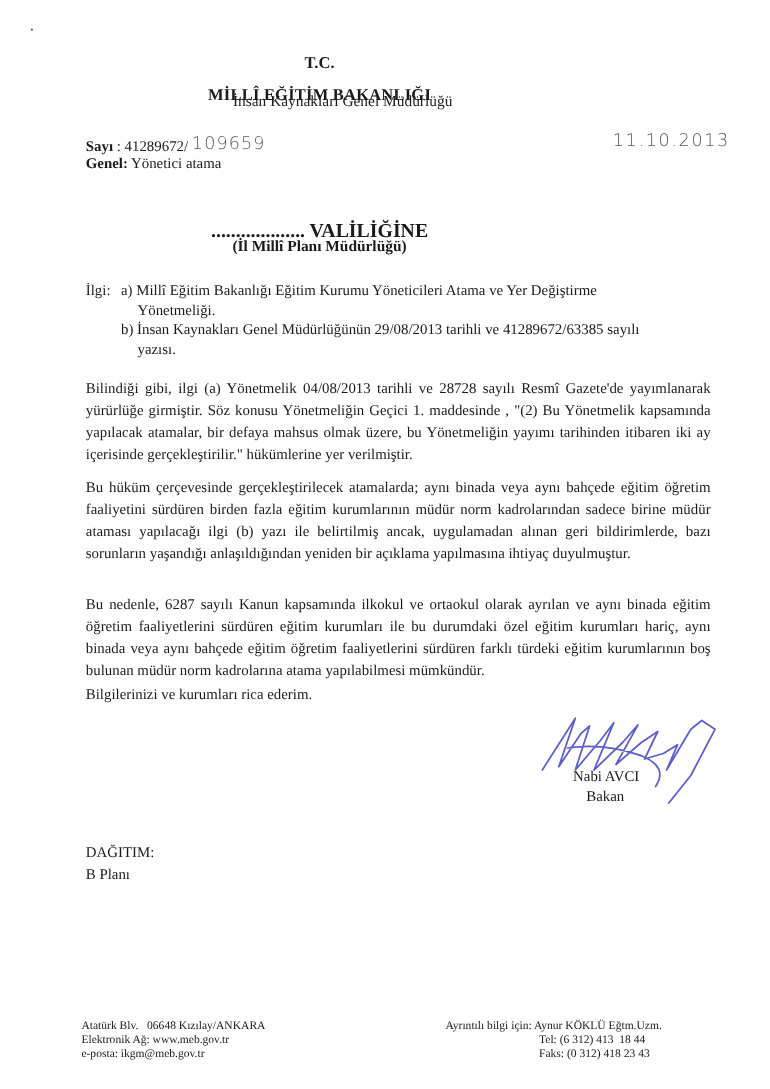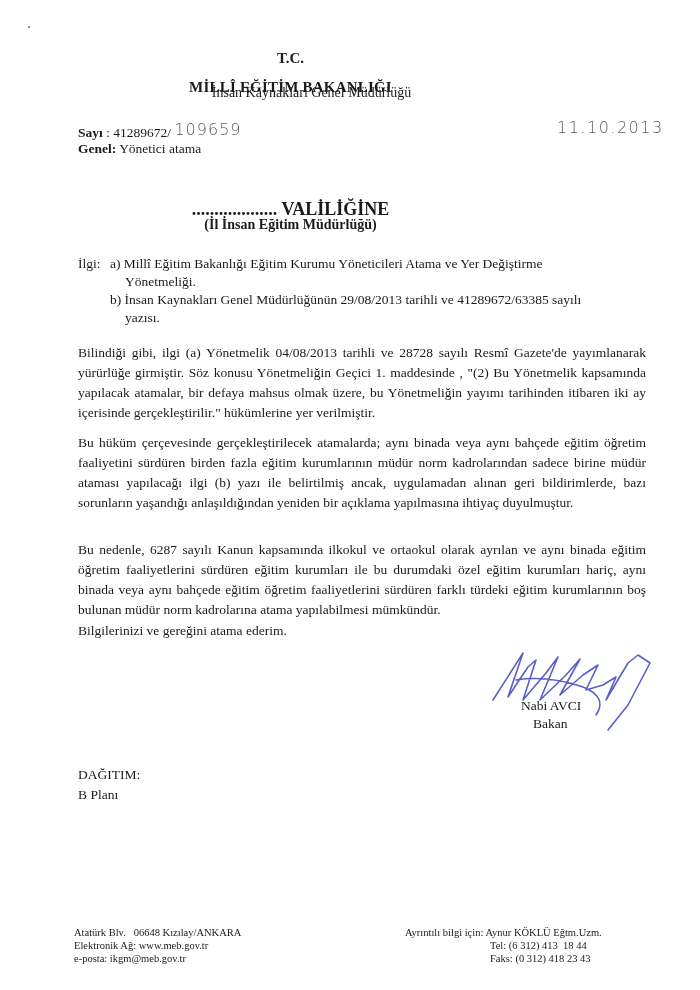--- a/index.html
+++ b/index.html
@@ -59,34 +59,34 @@
   <span>: 41289672/</span>
   <span class="hand hand-num">109659</span>
 </div>
 <div class="abs meta konu">
   <b>Genel:</b>
   <span>Yönetici atama</span>
 </div>
 <div class="abs hand date">11.10.2013</div>
 
 <div class="abs center addr1">................... VALİLİĞİNE</div>
-<div class="abs center addr2">(İl İnsan Eğitim Müdürlüğü)</div>
+<div class="abs center addr2">(İl Millî Planı Müdürlüğü)</div>
 
 <div class="abs ilgi">
   <span class="ilgi-label">İlgi:</span>
   <span class="ilgi-a">a) Millî Eğitim Bakanlığı Eğitim Kurumu Yöneticileri Atama ve Yer Değiştirme</span>
   <span class="ilgi-a2">Yönetmeliği.</span>
   <span class="ilgi-b">b) İnsan Kaynakları Genel Müdürlüğünün 29/08/2013 tarihli ve 41289672/63385 sayılı</span>
   <span class="ilgi-b2">yazısı.</span>
 </div>
 
 <div class="abs para p1">Bilindiği gibi, ilgi (a) Yönetmelik 04/08/2013 tarihli ve 28728 sayılı Resmî Gazete'de yayımlanarak yürürlüğe girmiştir. Söz konusu Yönetmeliğin Geçici 1. maddesinde , "(2) Bu Yönetmelik kapsamında yapılacak atamalar, bir defaya mahsus olmak üzere, bu Yönetmeliğin yayımı tarihinden itibaren iki ay içerisinde gerçekleştirilir." hükümlerine yer verilmiştir.</div>
 <div class="abs para p2">Bu hüküm çerçevesinde gerçekleştirilecek atamalarda; aynı binada veya aynı bahçede eğitim öğretim faaliyetini sürdüren birden fazla eğitim kurumlarının müdür norm kadrolarından sadece birine müdür ataması yapılacağı ilgi (b) yazı ile belirtilmiş ancak, uygulamadan alınan geri bildirimlerde, bazı sorunların yaşandığı anlaşıldığından yeniden bir açıklama yapılmasına ihtiyaç duyulmuştur.</div>
 <div class="abs para p3">Bu nedenle, 6287 sayılı Kanun kapsamında ilkokul ve ortaokul olarak ayrılan ve aynı binada eğitim öğretim faaliyetlerini sürdüren eğitim kurumları ile bu durumdaki özel eğitim kurumları hariç, aynı binada veya aynı bahçede eğitim öğretim faaliyetlerini sürdüren farklı türdeki eğitim kurumlarının boş bulunan müdür norm kadrolarına atama yapılabilmesi mümkündür.</div>
-<div class="abs para p4">Bilgilerinizi ve gereğini atama ederim.</div>
+<div class="abs para p4">Bilgilerinizi ve kurumları rica ederim.</div>
 
 <svg class="abs sig-svg" width="180" height="90" viewBox="0 0 180 90">
   <path id="sig-path" fill="none" stroke-width="1.6" stroke-linecap="round" stroke-linejoin="round" d="M5,55 L35,8 L20,52 L40,22 L48,15 L35,55 L58,28 L70,12 L52,55 L78,30 L92,14 L72,50 L95,30 L110,20 L98,45 L115,40 L128,32 L118,55 L140,18 L150,10 L162,18 L140,60 L120,85 M28,35 Q60,30 95,42 Q120,52 108,70" stroke="#5b5fc7"></path>
 </svg>
 <div class="abs sig-name">Nabi AVCI</div>
 <div class="abs sig-title">Bakan</div>
 
 <div class="abs dag1">DAĞITIM:</div>
 <div class="abs dag2">B Planı</div>
 

